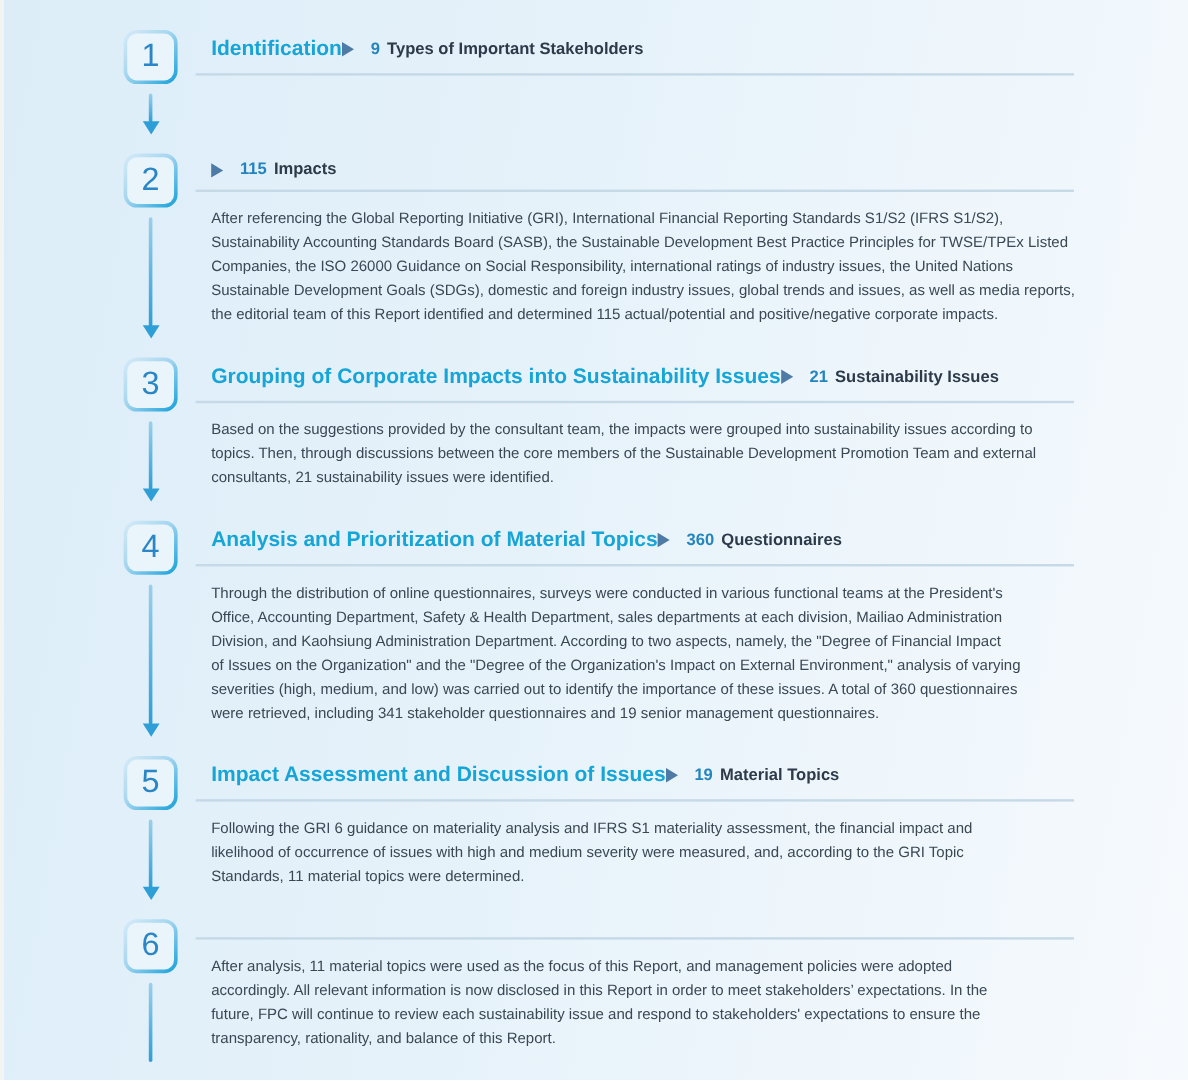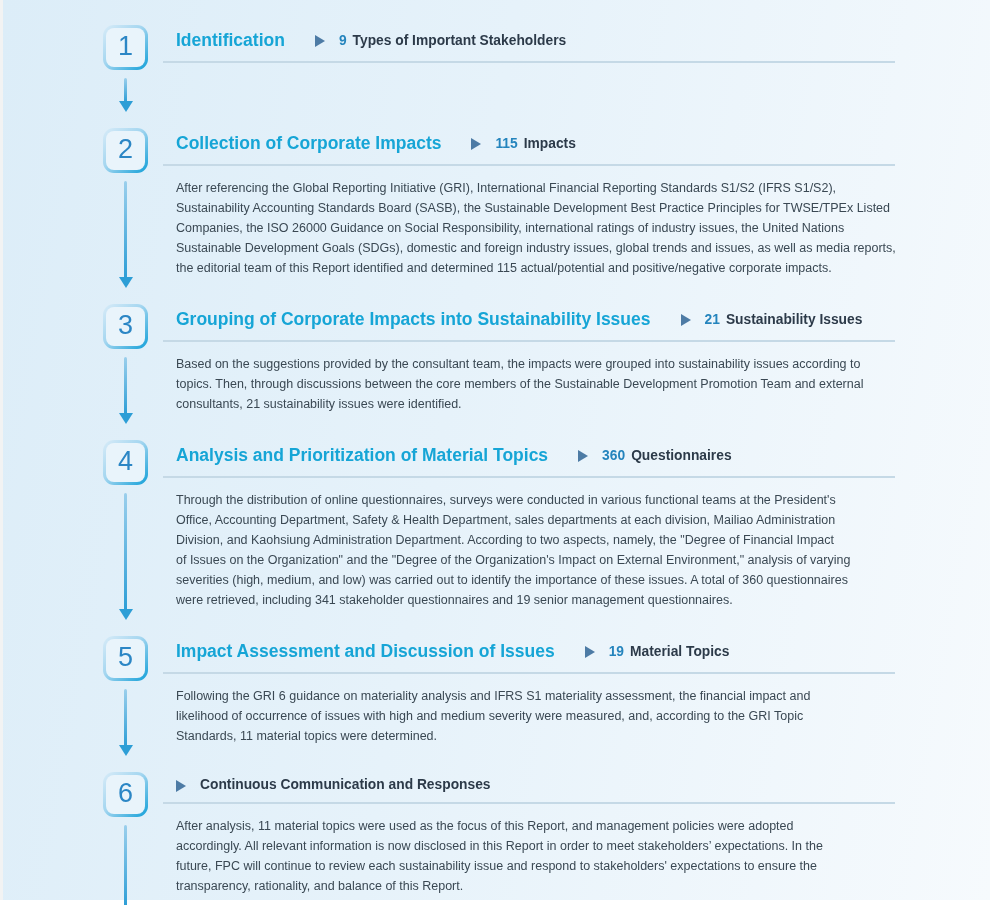--- a/index.html
+++ b/index.html
@@ -73,21 +73,20 @@
     border-left: 7px solid transparent;
     border-right: 7px solid transparent;
     border-top: 11px solid #2d9ed6;
     margin-top: -1px;
   }
   
   .content-col { width: 732px; }
   .head-row {
     display: flex;
     align-items: baseline;
-    gap: 30px;
     padding-left: 13px;
     padding-top: 5px;
   }
   .title {
     margin: 0;
     font-size: 17.5px;
     font-weight: 700;
     color: #16a5d6;
     line-height: 21px;
     white-space: nowrap;
@@ -160,21 +159,20 @@
       <div class="num-box">
         <div class="num-inner">2</div>
       </div>
       <div class="flow-arrow">
         <div class="shaft"></div>
         <div class="head"></div>
       </div>
     </div>
     <div class="content-col">
       <div class="head-row">
-        <h2 class="title">Collection of Corporate Impacts</h2>
         <div class="metric">
           <span class="tri"></span>
           <span class="metric-value">115</span>
           <span class="metric-label">Impacts</span>
         </div>
       </div>
       <div class="sep"></div>
       <p class="body">After referencing the Global Reporting Initiative (GRI), International Financial Reporting Standards S1/S2 (IFRS S1/S2),
 Sustainability Accounting Standards Board (SASB), the Sustainable Development Best Practice Principles for TWSE/TPEx Listed
 Companies, the ISO 26000 Guidance on Social Responsibility, international ratings of industry issues, the United Nations
@@ -269,25 +267,20 @@
       <div class="num-box">
         <div class="num-inner">6</div>
       </div>
       <div class="flow-arrow">
         <div class="shaft"></div>
 
       </div>
     </div>
     <div class="content-col">
       <div class="head-row">
-        <div class="metric">
-          <span class="tri"></span>
-
-          <span class="metric-label">Continuous Communication and Responses</span>
-        </div>
       </div>
       <div class="sep"></div>
       <p class="body">After analysis, 11 material topics were used as the focus of this Report, and management policies were adopted
 accordingly. All relevant information is now disclosed in this Report in order to meet stakeholders’ expectations. In the
 future, FPC will continue to review each sustainability issue and respond to stakeholders' expectations to ensure the
 transparency, rationality, and balance of this Report.</p>
     </div>
   </section>
 
 </div>

